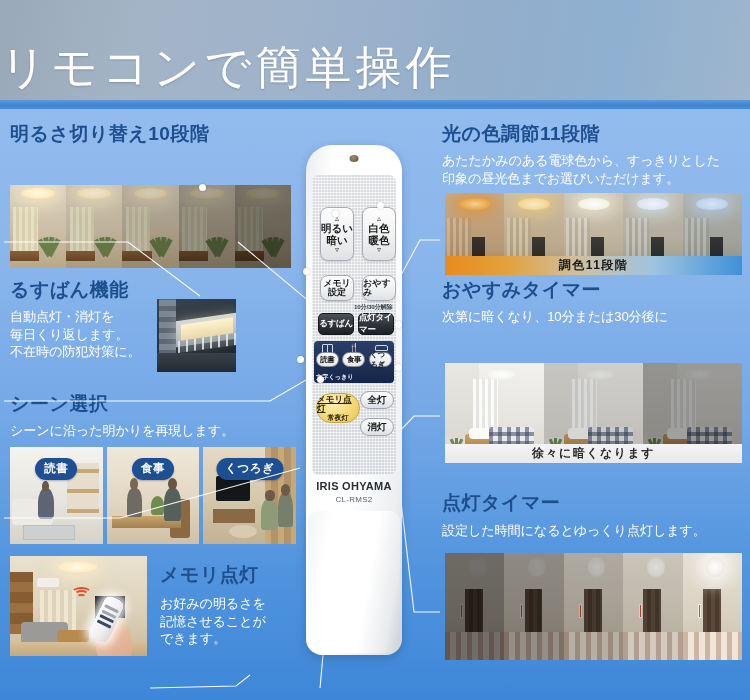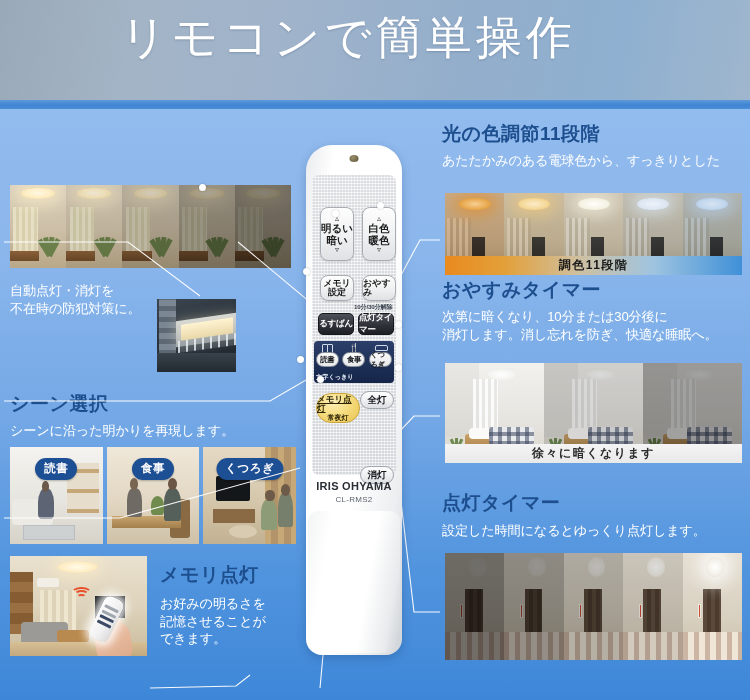--- a/index.html
+++ b/index.html
@@ -11,22 +11,22 @@
     position:relative;
   }
 
   
   .header {
     position:absolute; left:0; top:0; width:750px; height:100px;
     background:linear-gradient(100deg,#9aa9b8 0%,#a3b4c6 18%,#9fb3cb 40%,#93aecb 62%,#8fb0d0 82%,#9fb6cd 100%);
     overflow:hidden;
   }
   .header-title {
-    position:absolute; left:0; top:0; width:696px;
-    text-align:center;
+    position:absolute; left:0; top:30px; width:696px;
+    text-align:left;
     font-size:46px; line-height:74px;
     color:#ffffff;
     letter-spacing:4px;
     font-weight:400;
     text-shadow:0 1px 2px rgba(60,80,110,.30);
   }
   .accent-bar {
     position:absolute; left:0; top:100px; width:750px; height:9px;
     background:linear-gradient(180deg,#5f9ada 0%,#3f84d3 55%,#4a8ed7 100%);
   }
@@ -351,20 +351,21 @@
 <body>
 
 <div class="header">
   <div class="header-title">リモコンで簡単操作</div>
 </div>
 <div class="accent-bar"></div>
 
 <div class="stage">
 
   <div class="block" style="left:10px; top:12px;">
+    <div class="sec-head">明るさ切り替え10段階</div>
   </div>
   <div class="pframe" style="left:10px; top:76px; width:281px; height:83px;">
     <div class="strip">
       <div>
           <div class="lr">
             <div class="wall"></div>
             <div class="curt"></div>
             <div class="plant">
               <i></i>
               <i></i>
@@ -433,21 +434,23 @@
             </div>
             <div class="tbl"></div>
             <div class="ceil"></div>
             <div class="shade" style="opacity:.48"></div>
           </div>
         </div>
     </div>
   </div>
 
   <div class="block" style="left:10px; top:168px;">
+    <div class="sec-head">るすばん機能</div>
     <div class="sec-body" style="margin-top:5px;">自動点灯・消灯を</div>
+    <div class="sec-body">毎日くり返します。</div>
     <div class="sec-body">不在時の防犯対策に。</div>
   </div>
   <div class="pframe" style="left:157px; top:190px; width:79px; height:73px; background:transparent;">
     <div class="bldg">
         <div class="colL"></div>
         <div class="balc"></div>
         <div class="glow"></div>
         <div class="rail"></div>
         <div class="base"></div>
       </div>
@@ -522,20 +525,21 @@
   <div class="block" style="left:160px; top:453px;">
     <div class="sec-head">メモリ点灯</div>
     <div class="sec-body" style="margin-top:7px;">お好みの明るさを</div>
     <div class="sec-body">記憶させることが</div>
     <div class="sec-body">できます。</div>
   </div>
 
   <div class="block" style="left:442px; top:12px;">
     <div class="sec-head">光の色調節11段階</div>
     <div class="sec-body" style="margin-top:5px;">あたたかみのある電球色から、すっきりとした</div>
+    <div class="sec-body">印象の昼光色までお選びいただけます。</div>
   </div>
   <div class="pframe" style="left:445px; top:84px; width:297px; height:82px;">
     <div class="strip">
       <div>
           <div class="ct">
             <div class="curt"></div>
             <div class="shelf"></div>
             <div class="rug"></div>
             <div class="ceil" style="background:radial-gradient(ellipse at 50% 50%,#fff0c8 0%,#f0c469 60%,#d99b33 100%); box-shadow:0 0 13px 7px rgba(235,165,60,.55);"></div>
             <div class="tint" style="background:rgba(230,140,40,.30)"></div>
@@ -577,21 +581,20 @@
             <div class="tint" style="background:rgba(110,160,215,.28)"></div>
           </div>
         </div>
     </div>
     <div class="caption grad">調色11段階</div>
   </div>
 
   <div class="block" style="left:442px; top:168px;">
     <div class="sec-head">おやすみタイマー</div>
     <div class="sec-body" style="margin-top:5px;">次第に暗くなり、10分または30分後に</div>
-    <div class="sec-body">消灯します。消し忘れを防ぎ、快適な睡眠へ。</div>
   </div>
   <div class="pframe" style="left:445px; top:254px; width:297px; height:100px;">
     <div class="strip">
       <div>
           <div class="bed">
             <div class="wallL"></div>
             <div class="sheer"></div>
             <div class="frame"></div>
             <div class="pillow"></div>
             <div class="quilt"></div>
@@ -765,21 +768,21 @@
       <div class="scene-note">文字くっきり</div>
     </div>
 
     <div class="btn-yellow">
       <span class="u">メモリ点灯</span>
       <span class="sub">常夜灯</span>
     </div>
     <div class="btn-oval" style="left:54px; top:246px;">
       <span>全灯</span>
     </div>
-    <div class="btn-oval" style="left:54px; top:273px;margin-top:48px;">
+    <div class="btn-oval" style="left:54px; top:273px;">
       <span>消灯</span>
     </div>
 
     <div class="brand">IRIS OHYAMA</div>
     <div class="model">CL-RMS2</div>
     <div class="rlower"></div>
   </div>
 
   <div class="dot" style="left:199px; top:75px;"></div>
   <div class="dot" style="left:332px; top:101px;"></div>

